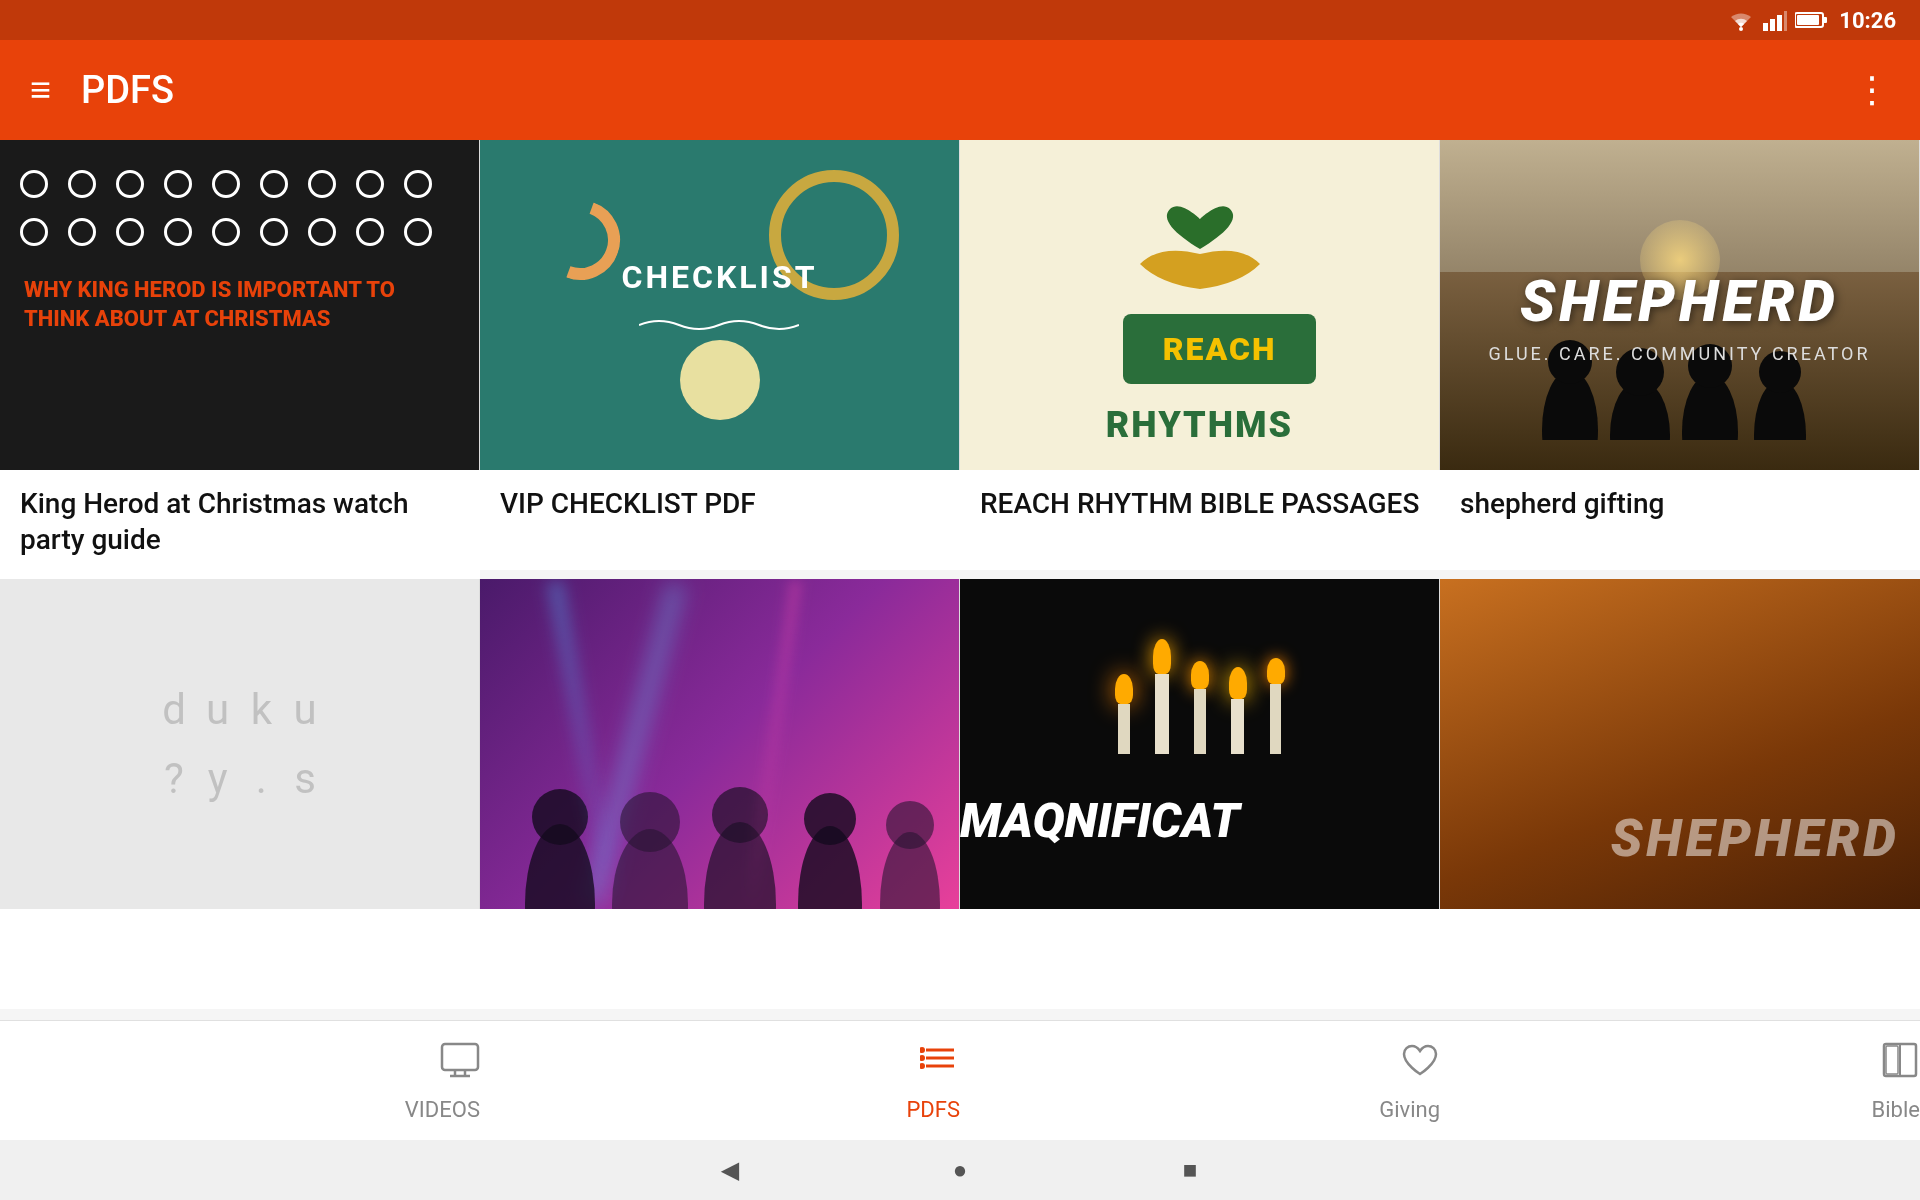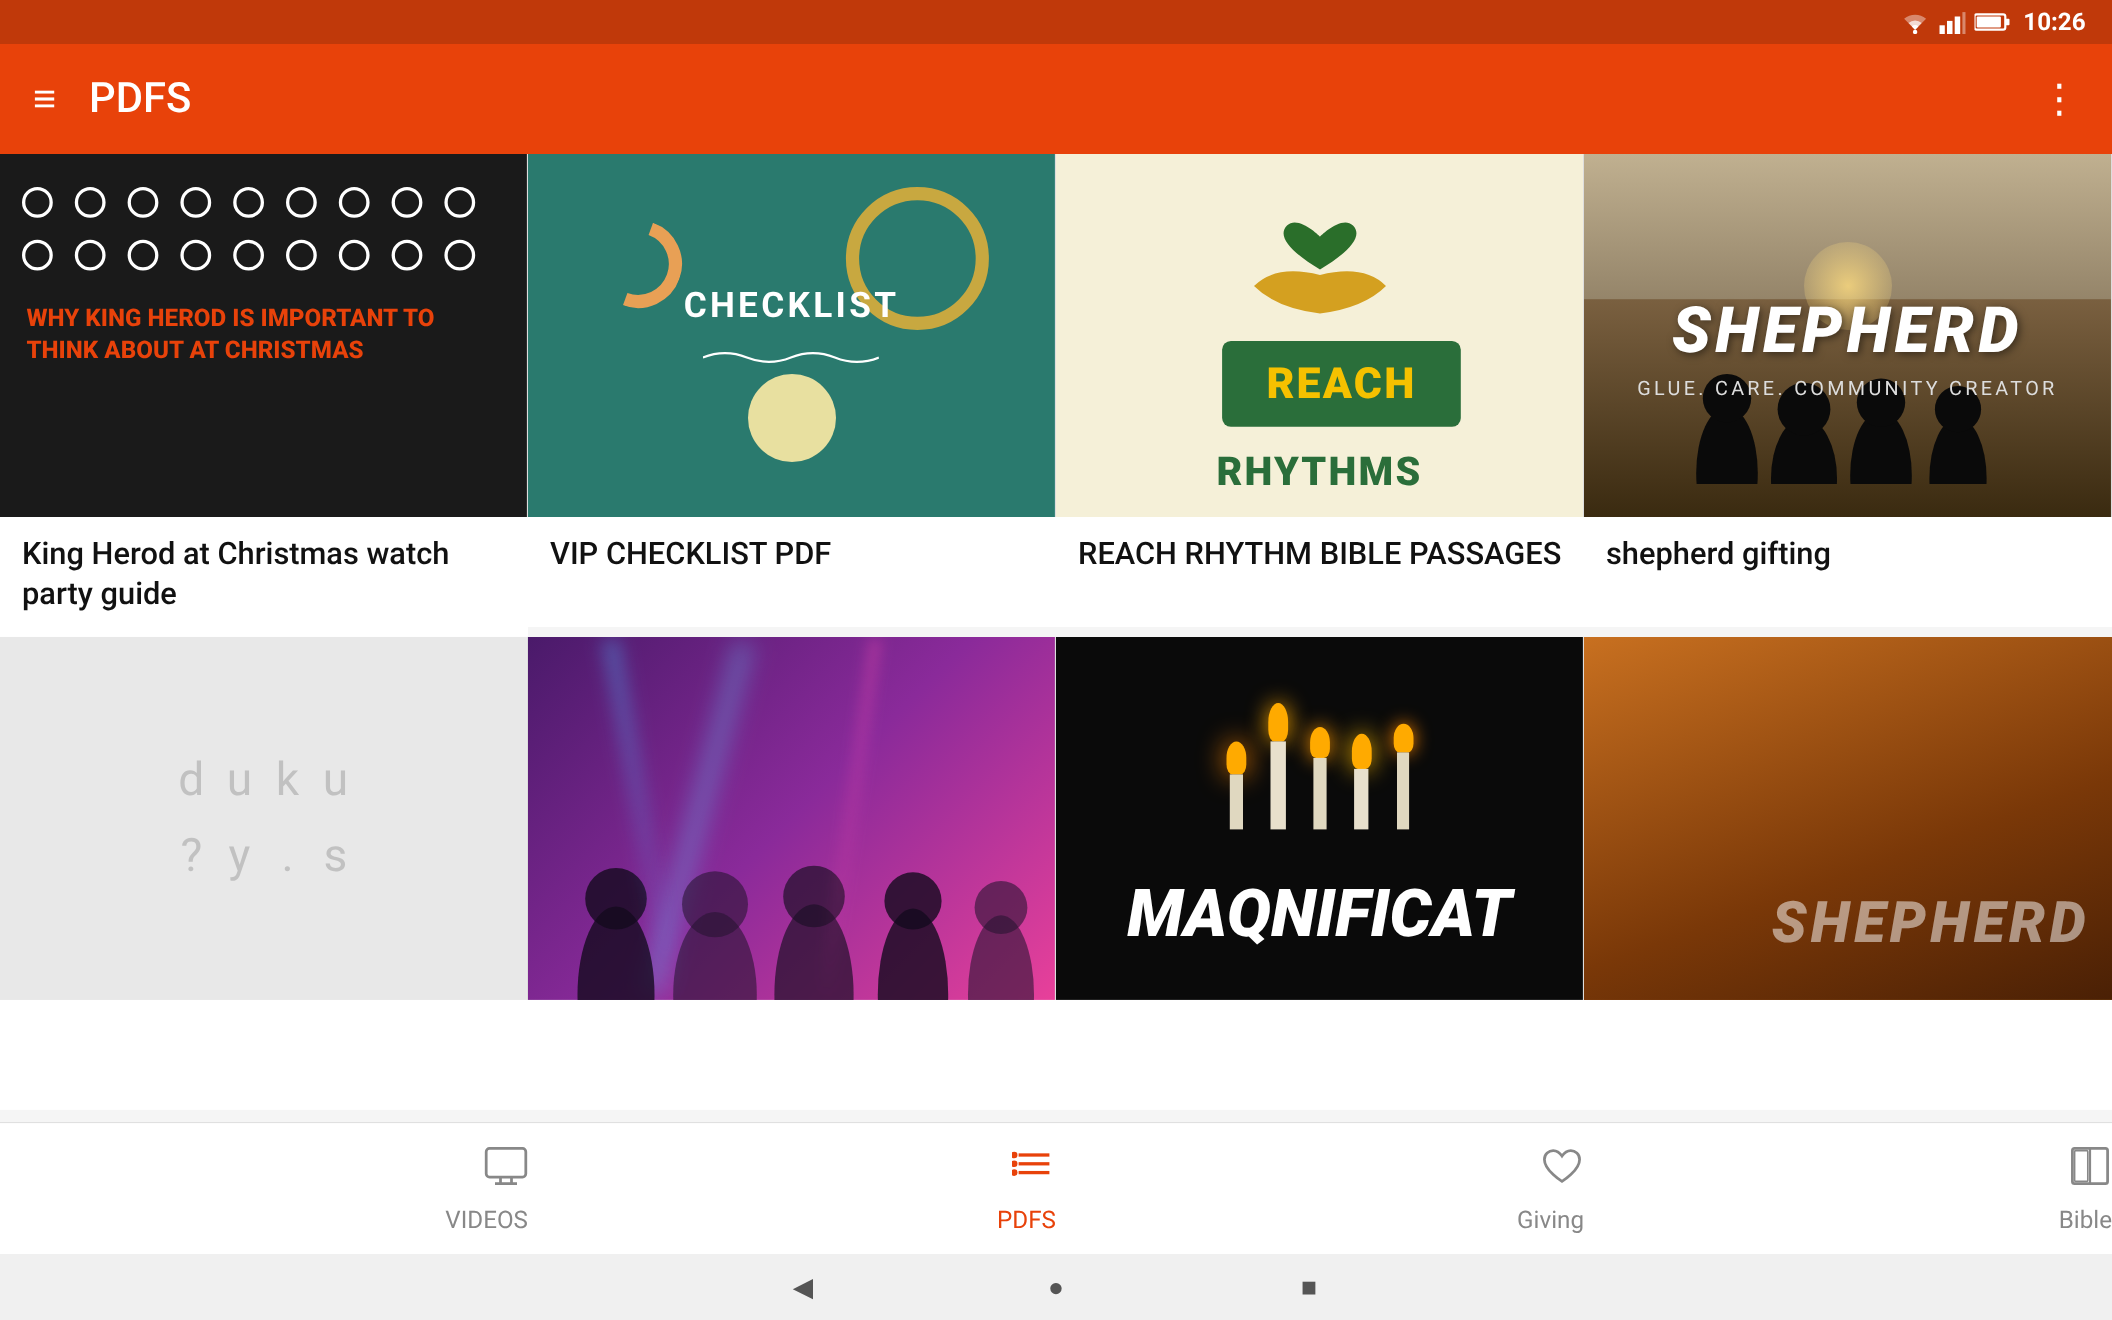--- a/index.html
+++ b/index.html
@@ -203,21 +203,21 @@
       height: 100%;
       display: flex;
       flex-direction: column;
       align-items: center;
       justify-content: center;
       gap: 20px;
     }
     .reach-btn {
       background: #2a6e3a;
       color: #f5c100;
-      font-size: 39px;
+      font-size: 32px;
       font-weight: 900;
       padding: 16px 40px;
       border-radius: 8px;
       letter-spacing: 2px;
       margin-left: 40px;
     }
     .reach-rhythms-text {
       color: #2a6e3a;
       font-size: 36px;
       font-weight: 900;
@@ -321,27 +321,27 @@
       width: 100%;
       height: 100%;
       display: flex;
       align-items: center;
       justify-content: center;
       position: relative;
       overflow: hidden;
     }
     .candle-text {
       color: white;
-      font-size: 60px;
+      font-size: 48px;
       font-weight: 900;
       font-style: italic;
-      text-align: center;
+      text-align: left;
       z-index: 2;
       position: absolute;
-      bottom: 43px;
+      bottom: 60px;
       left: 0;
       right: 0;
     }
     .candle-flames {
       display: flex;
       gap: 20px;
       align-items: flex-end;
       position: absolute;
       top: 60px;
     }

